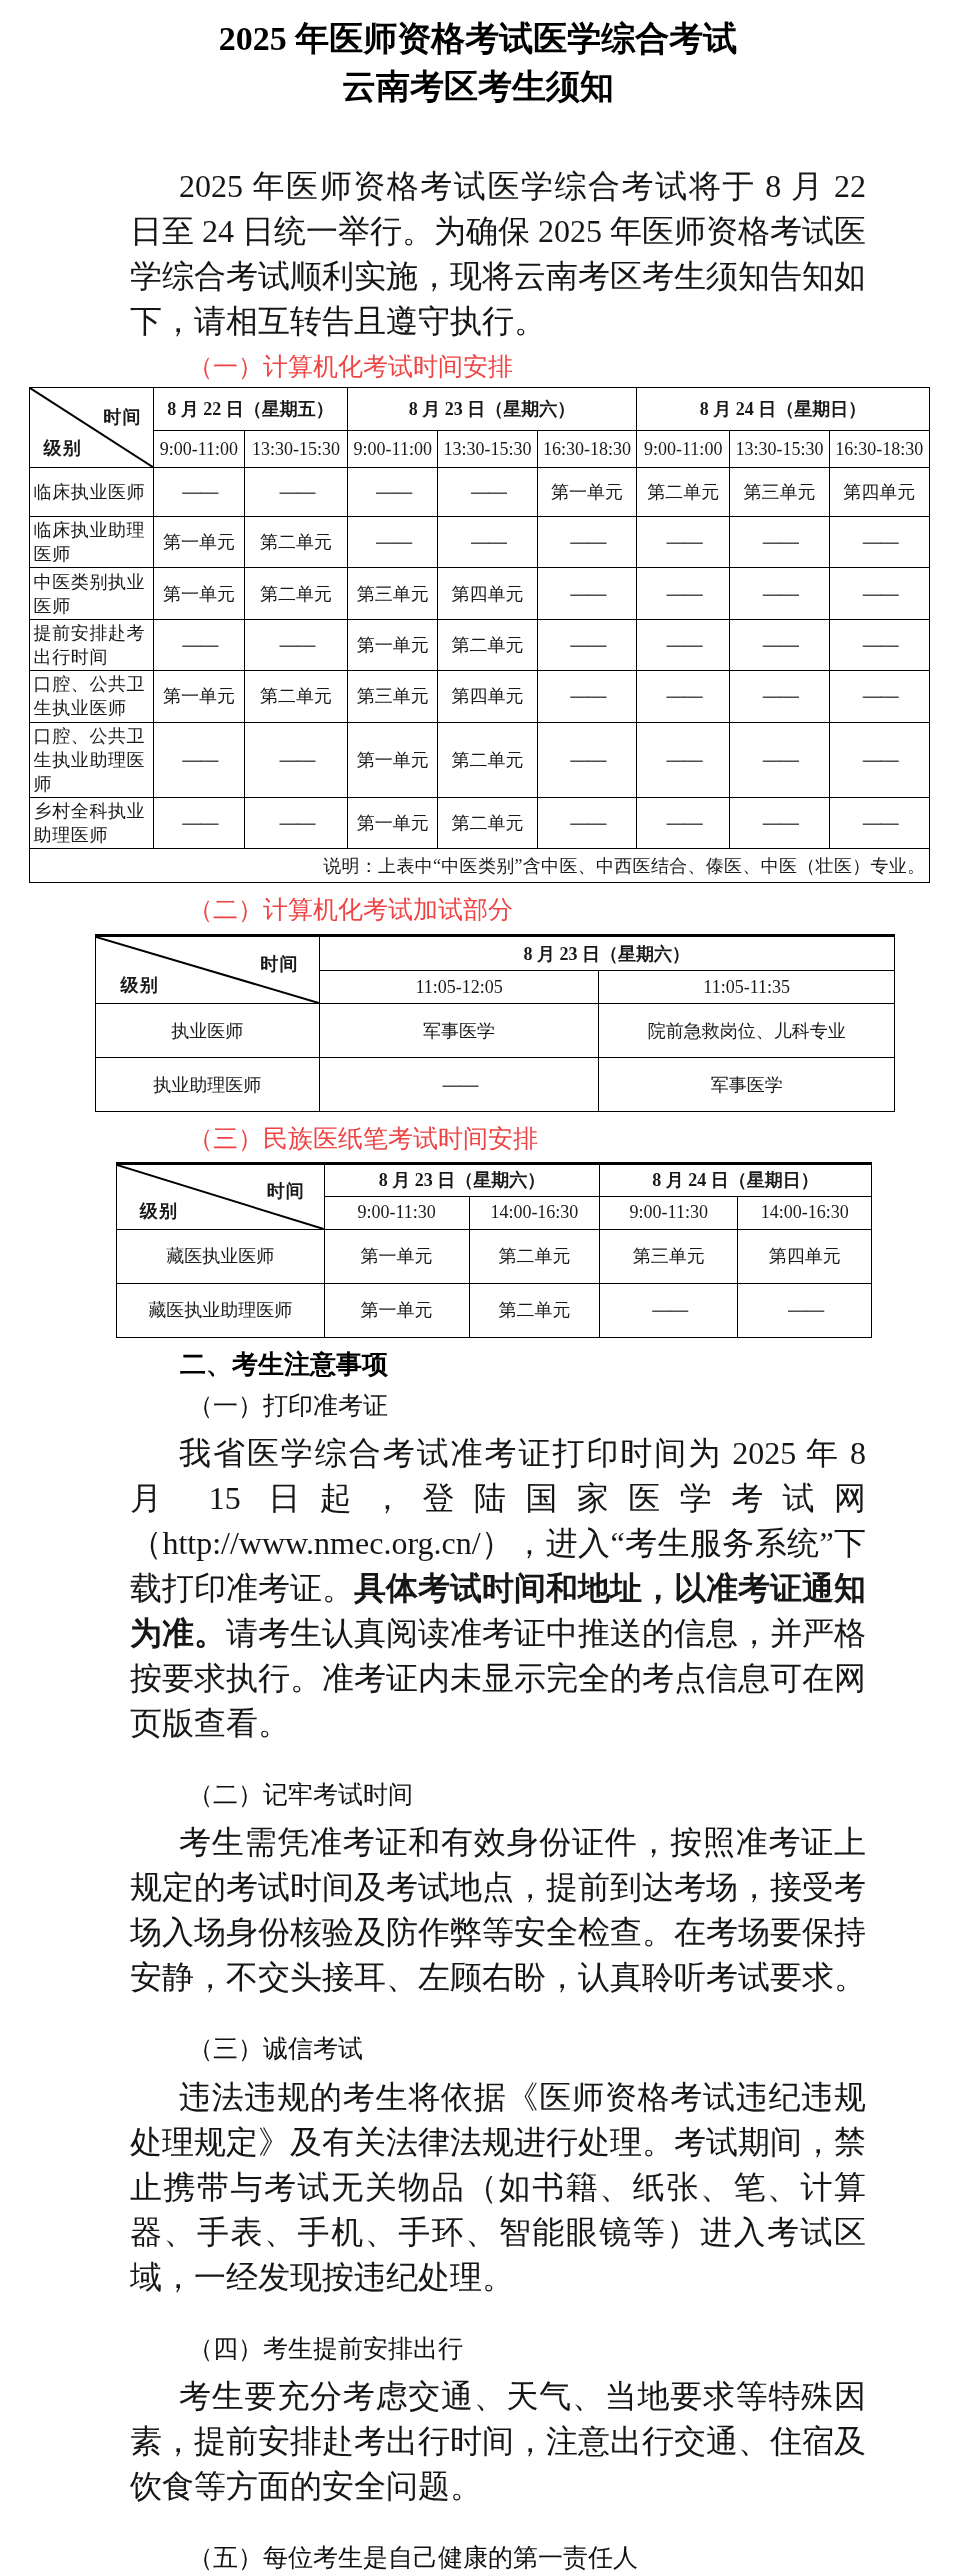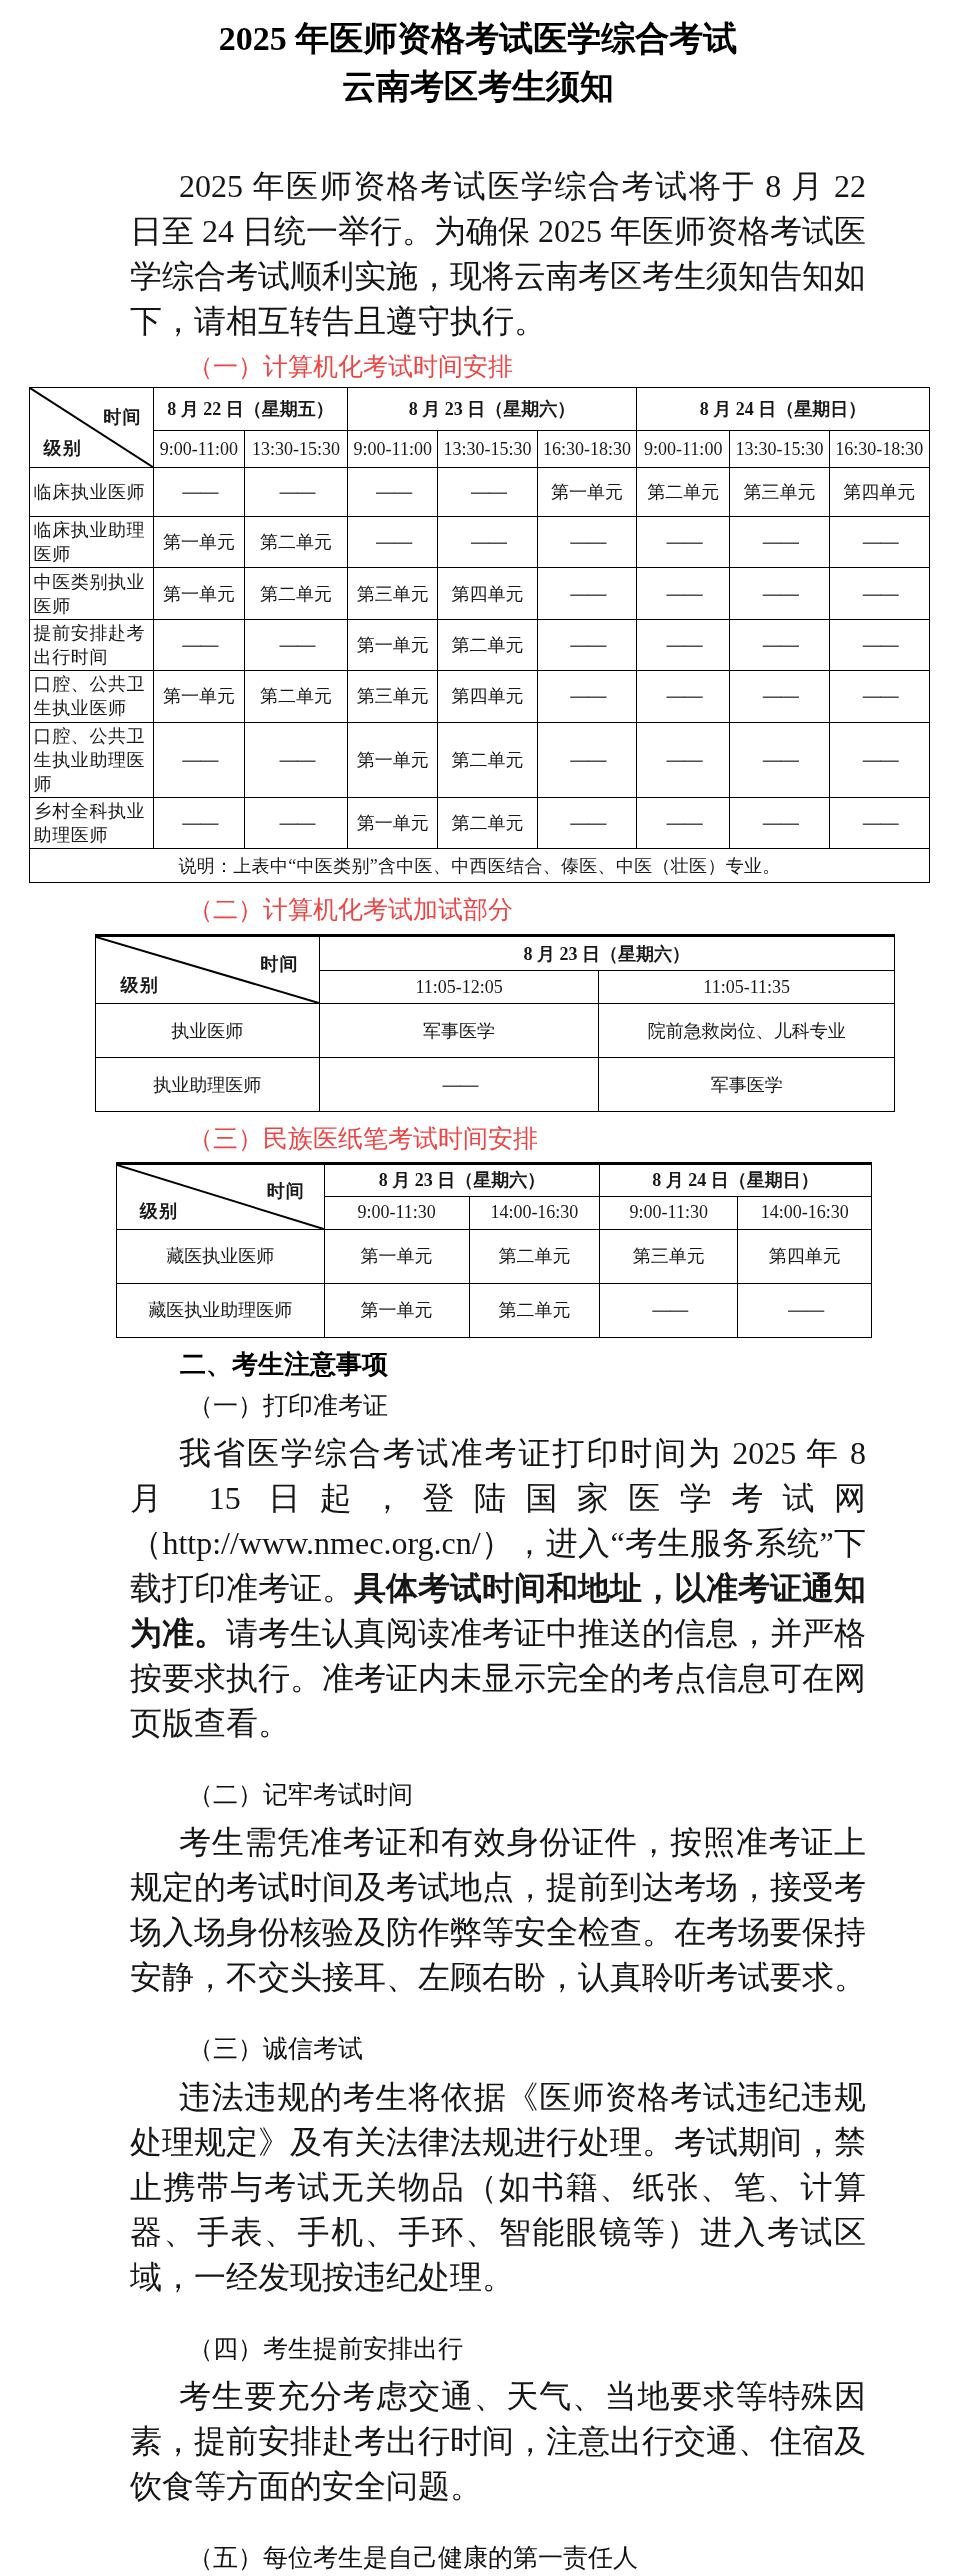--- a/index.html
+++ b/index.html
@@ -43,21 +43,21 @@
   .t2 tr.r-time{height:33px;}
   .t3 tr.r-date{height:33px;}
   .t3 tr.r-time{height:33px;}
   .t1 tr.r-data{height:49px;}
   .t2 tr.r-data{height:54px;}
   .t3 tr.r-data{height:54px;}
   tr.r-note{height:34px;}
   td.hd{font-weight:700;}
   td.htime{font-weight:400;letter-spacing:0;}
   td.lbl{text-align:left;padding-left:11px;letter-spacing:0.6px;}
-  td.note{text-align:center;padding-left:8.4px;letter-spacing:0.3px;margin-top:36px;}
+  td.note{text-align:right;padding-left:8.4px;letter-spacing:0.3px;margin-top:36px;}
   td.dash{color:#4f4f4f;letter-spacing:-0.14em;font-family:"DejaVu Sans",sans-serif;font-size:20.5px;}
 
   
   td.corner{position:relative;padding:0;}
   td.corner svg{position:absolute;left:0;top:0;width:100%;height:100%;display:block;}
   .c-top{position:absolute;top:22%;right:9%;font-weight:700;letter-spacing:1.2px;}
   .c-bot{position:absolute;bottom:9%;left:11%;font-weight:700;letter-spacing:1.2px;}
 </style>
 </head>
 <body>

